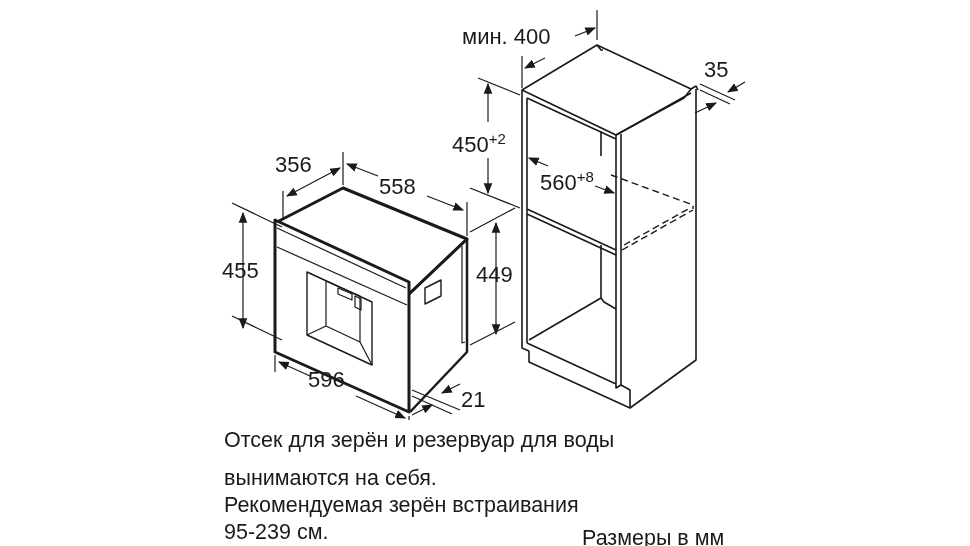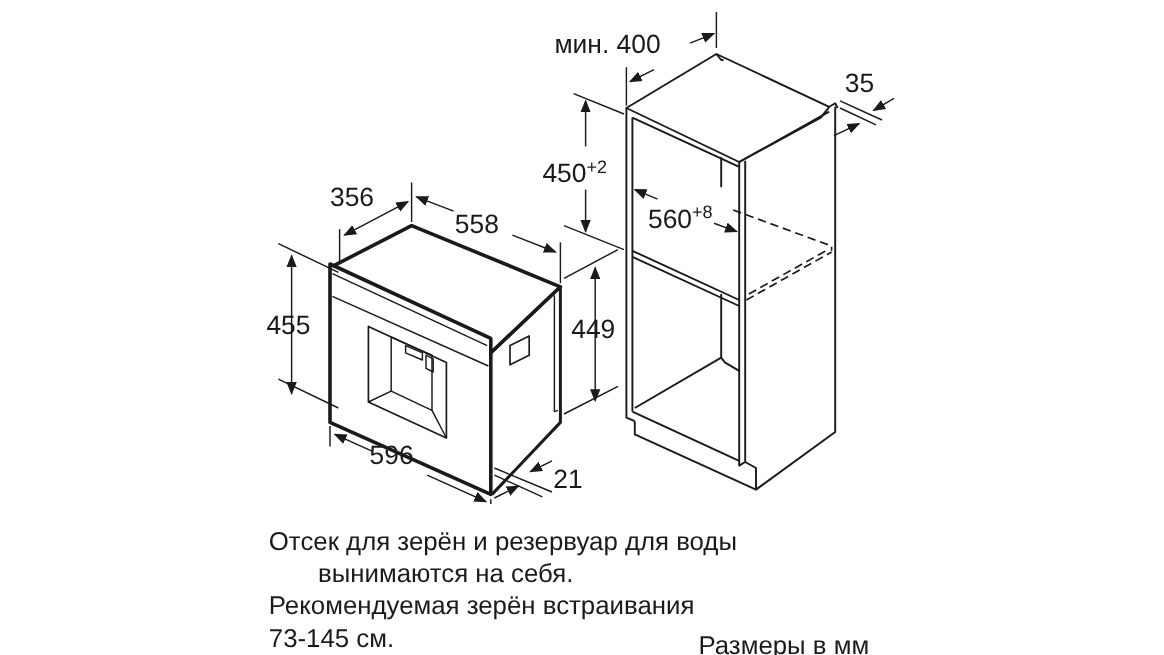--- a/index.html
+++ b/index.html
@@ -131,17 +131,17 @@
     <line x1="529" y1="158" x2="548" y2="166" marker-start="url(#arr)"></line>
     <line x1="595" y1="186" x2="614" y2="193" marker-end="url(#arr)"></line>
   </g>
 
   <text class="dim" x="462" y="44">мин. 400</text>
   <text class="dim" x="704" y="77">35</text>
   <text class="dim" x="452" y="152"><tspan>450</tspan><tspan class="sup" dy="-8">+2</tspan></text>
   <text class="dim" x="540" y="190"><tspan>560</tspan><tspan class="sup" dy="-8">+8</tspan></text>
 </svg>
 
-<div class="note" style="left:224px; top:437px;text-align:center;">Отсек для зерён и резервуар для воды</div>
-<div class="note" style="left:224px; top:464px;margin-left:41px;">вынимаются на себя.</div>
+<div class="note" style="left:224px; top:426px;text-align:center;">Отсек для зерён и резервуар для воды</div>
+<div class="note" style="left:224px; top:464px;">вынимаются на себя.</div>
 <div class="note" style="left:224px; top:491px;">Рекомендуемая зерён встраивания</div>
-<div class="note" style="left:224px; top:518px;">73-145 см.</div>
+<div class="note" style="left:224px; top:518px;">95-239 см.</div>
 <div class="note" style="left:582px; top:524px;">Размеры в мм</div>
 
 </body></html>

